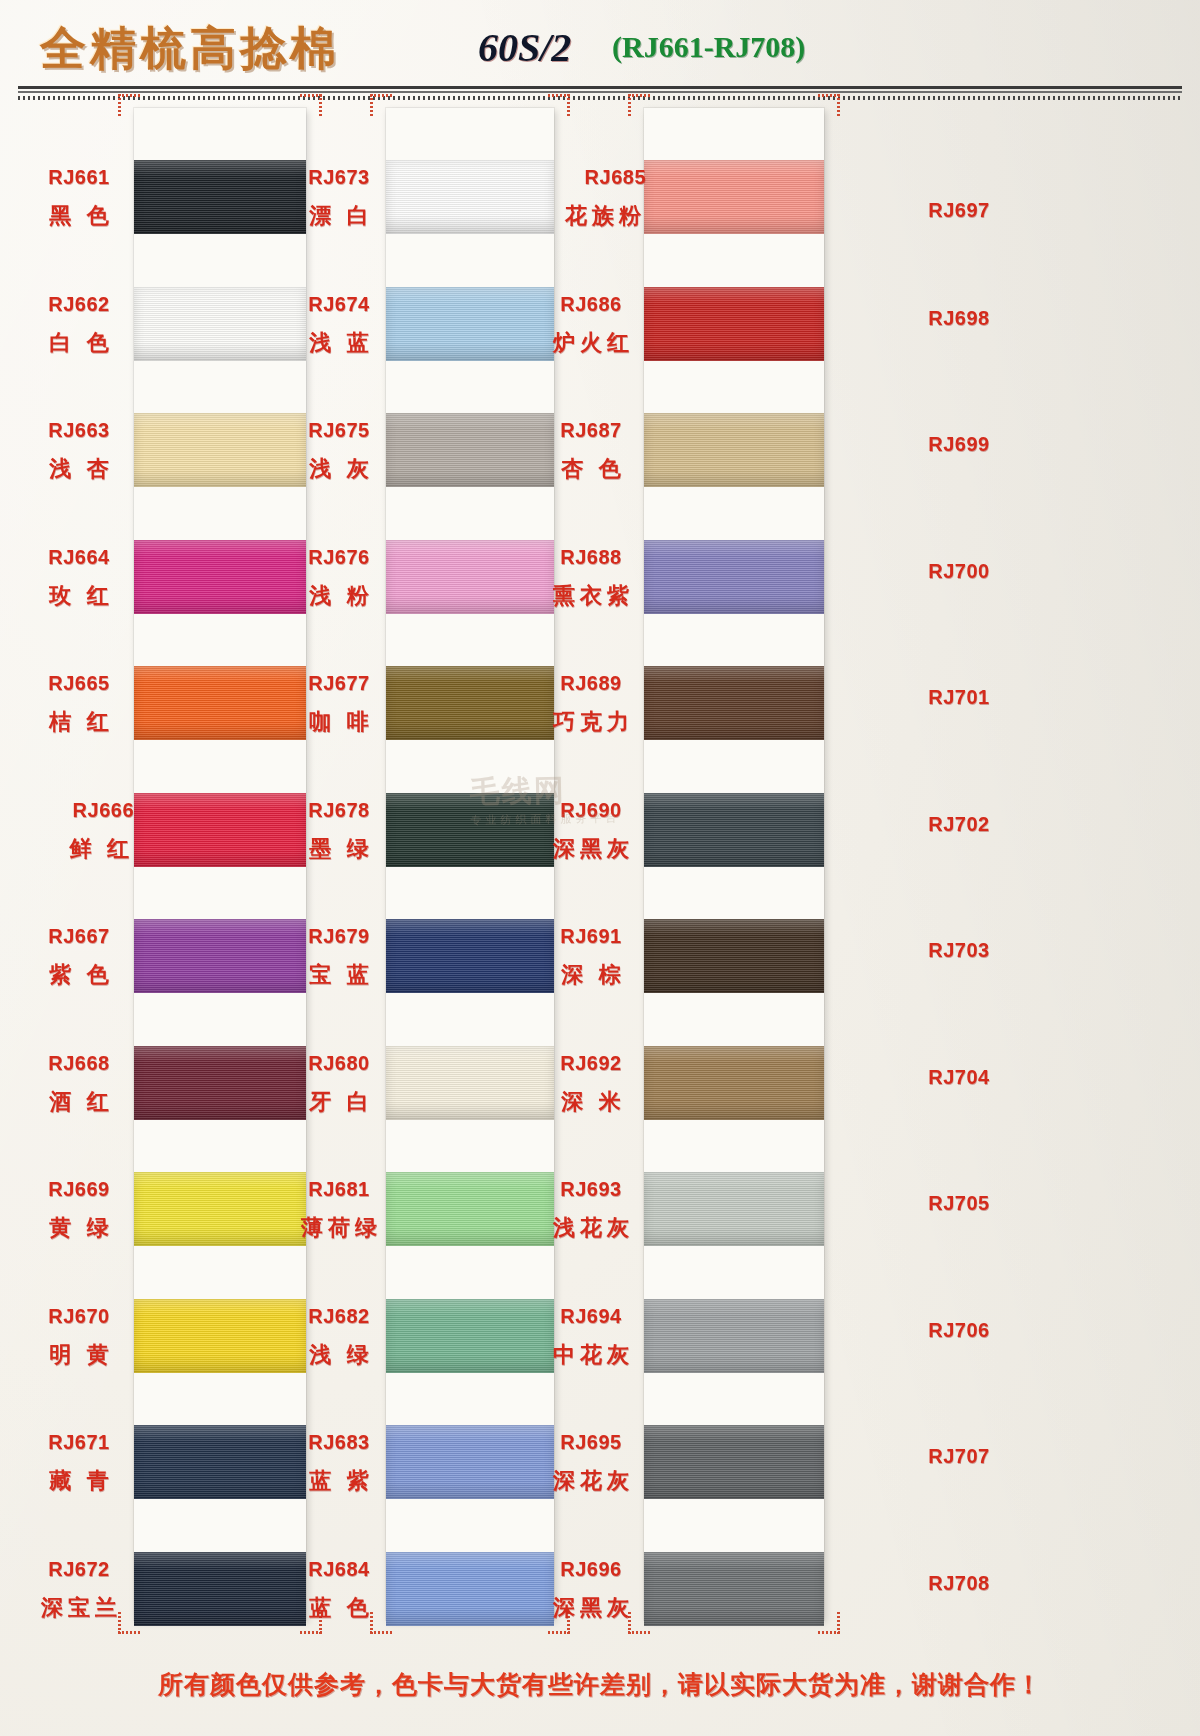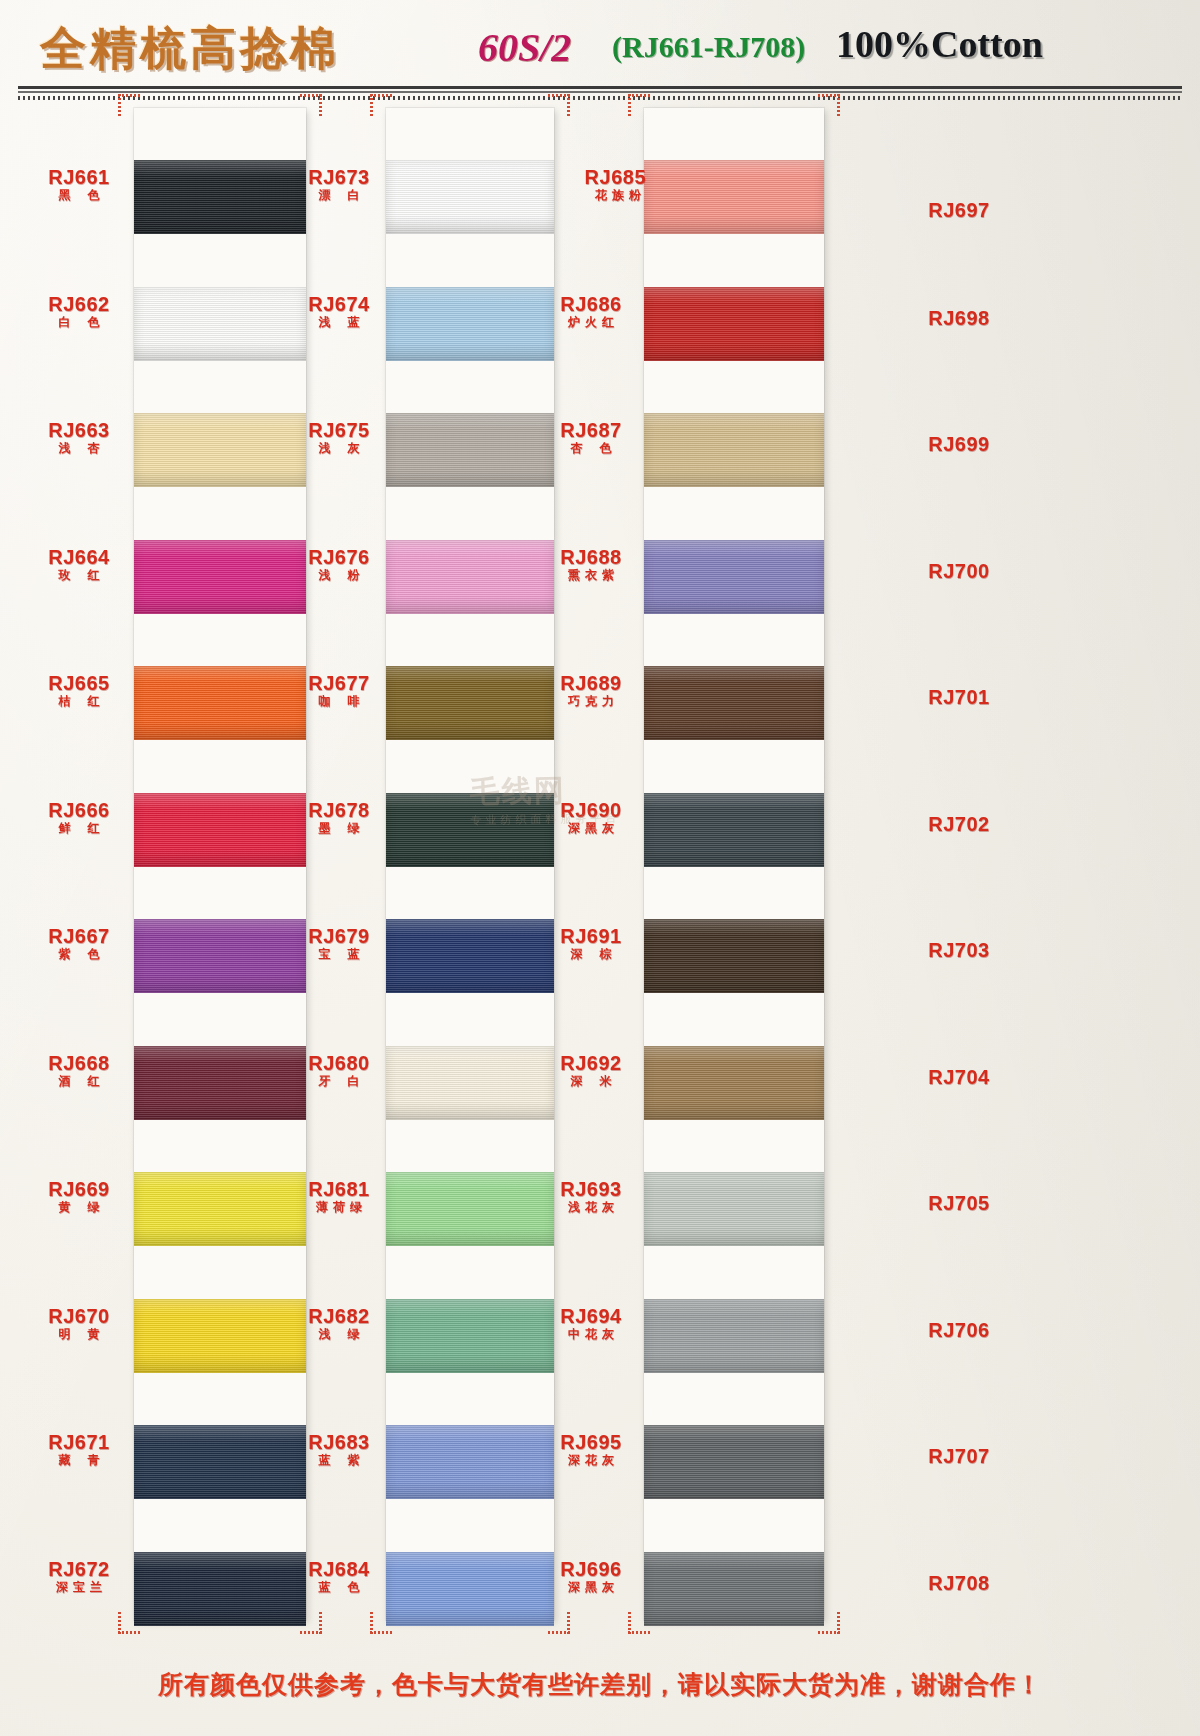--- a/index.html
+++ b/index.html
@@ -28,21 +28,21 @@
     position:absolute;left:40px;top:18px;
     font-family:"DejaVu Sans",sans-serif;
     font-size:46px;font-weight:bold;letter-spacing:4px;
     color:#c2732a;
     text-shadow:2px 2px 0 rgba(120,60,10,.35), -1px -1px 0 rgba(255,230,190,.8);
   }
   #count-label{
     position:absolute;left:478px;top:24px;
     font-family:"Liberation Serif","DejaVu Serif",serif;
     font-size:40px;font-weight:bold;font-style:italic;
-    color:#be185d;
+    color:#0f172a;
     text-shadow:1px 1px 0 rgba(110,0,0,.4);
   }
   #range-label{
     position:absolute;left:612px;top:30px;
     font-family:"Liberation Serif","DejaVu Serif",serif;
     font-size:30px;font-weight:bold;
     color:#1a8a35;
     text-shadow:1px 1px 0 rgba(0,60,15,.35);
   }
   #material-label{
@@ -79,22 +79,22 @@
   .lbl{
     position:absolute;width:110px;text-align:center;
     color:#d42b1c;line-height:1.12;
     text-shadow:0.5px 0.5px 0 rgba(150,10,0,.35);
   }
   .lbl .code{
     display:block;font-size:20px;font-weight:bold;letter-spacing:.5px;
     font-family:"Liberation Sans","DejaVu Sans",sans-serif;
   }
   .lbl .cn{
-    display:block;font-size:12px;font-weight:bold;letter-spacing:5px;
-    font-family:Liberation Mono, monospace;margin-top:2px;padding-left:5px;
+    display:block;font-size:22px;font-weight:bold;letter-spacing:5px;
+    font-family:Liberation Serif, serif;margin-top:16px;padding-left:5px;
   }
 
   
   .corner{position:absolute;width:22px;height:22px;}
   .corner i{position:absolute;background:repeating-linear-gradient(90deg,#cf4a30 0 2px,transparent 2px 4px);}
   .corner .h{height:3px;width:22px;}
   .corner .v{width:3px;height:22px;background:repeating-linear-gradient(0deg,#cf4a30 0 2px,transparent 2px 4px);}
   .c-tl .h{left:0;top:0}.c-tl .v{left:0;top:0}
   .c-tr .h{right:0;top:0}.c-tr .v{right:0;top:0}
   .c-bl .h{left:0;bottom:0}.c-bl .v{left:0;bottom:0}
@@ -121,21 +121,20 @@
 </style>
 </head>
 <body>
 
 <div class="paper-bg"></div>
 
 <div id="header">
   <div id="title-cn">全精梳高捻棉</div>
   <div id="count-label">60S/2</div>
   <div id="range-label">(RJ661-RJ708)</div>
-  <div id="material-label">100%Cotton</div>
   <div class="rule-a"></div>
   <div class="rule-b"></div>
   <div class="rule-c"></div>
 </div>
 
 <div id="board">
     <div class="column" style="left: 0px;">
       <div class="strip" style="left: 118px; width: 172px; top: 4px; height: 1512px;"></div>
       <div class="corner c-tl" style="left: 102px; top: -10px;">
         <i class="h"></i>
@@ -172,21 +171,21 @@
       <div class="lbl" style="left: 8px; top: 441.5px;">
         <span class="code">RJ664</span>
         <span class="cn">玫 红</span>
       </div>
       <div class="swatch" title="RJ665" style="top: 562px; left: 118px; width: 172px; height: 74px; background-color: rgb(244, 96, 29);"></div>
       <div class="lbl" style="left: 8px; top: 568px;">
         <span class="code">RJ665</span>
         <span class="cn">桔 红</span>
       </div>
       <div class="swatch" title="RJ666" style="top: 688.5px; left: 118px; width: 172px; height: 74px; background-color: rgb(227, 32, 64);"></div>
-      <div class="lbl" style="left: 8px; top: 694.5px;">
+      <div class="lbl" style="left: 8px; top: 694.5px; text-align: right;">
         <span class="code">RJ666</span>
         <span class="cn">鲜 红</span>
       </div>
       <div class="swatch" title="RJ667" style="top: 815px; left: 118px; width: 172px; height: 74px; background-color: rgb(142, 61, 158);"></div>
       <div class="lbl" style="left: 8px; top: 821px;">
         <span class="code">RJ667</span>
         <span class="cn">紫 色</span>
       </div>
       <div class="swatch" title="RJ668" style="top: 941.5px; left: 118px; width: 172px; height: 74px; background-color: rgb(109, 36, 52);"></div>
       <div class="lbl" style="left: 8px; top: 947.5px;">

